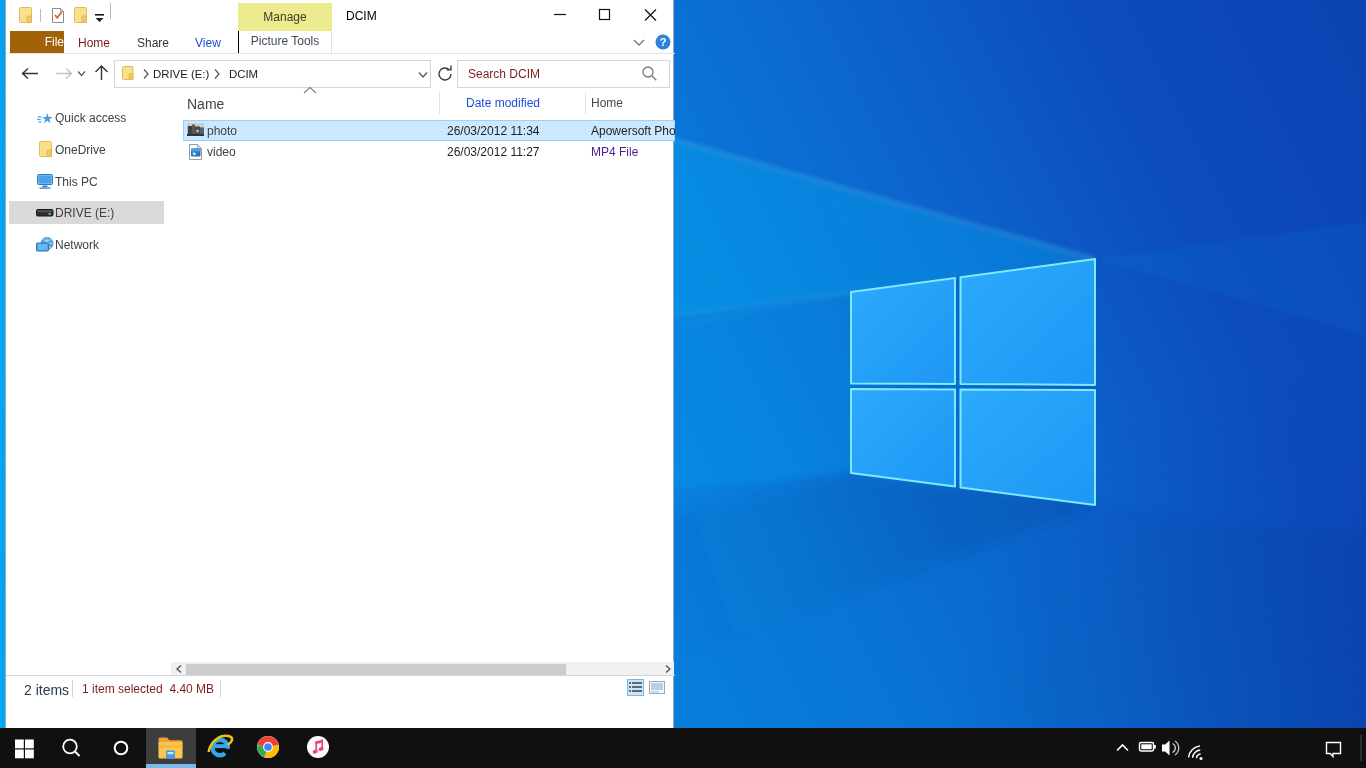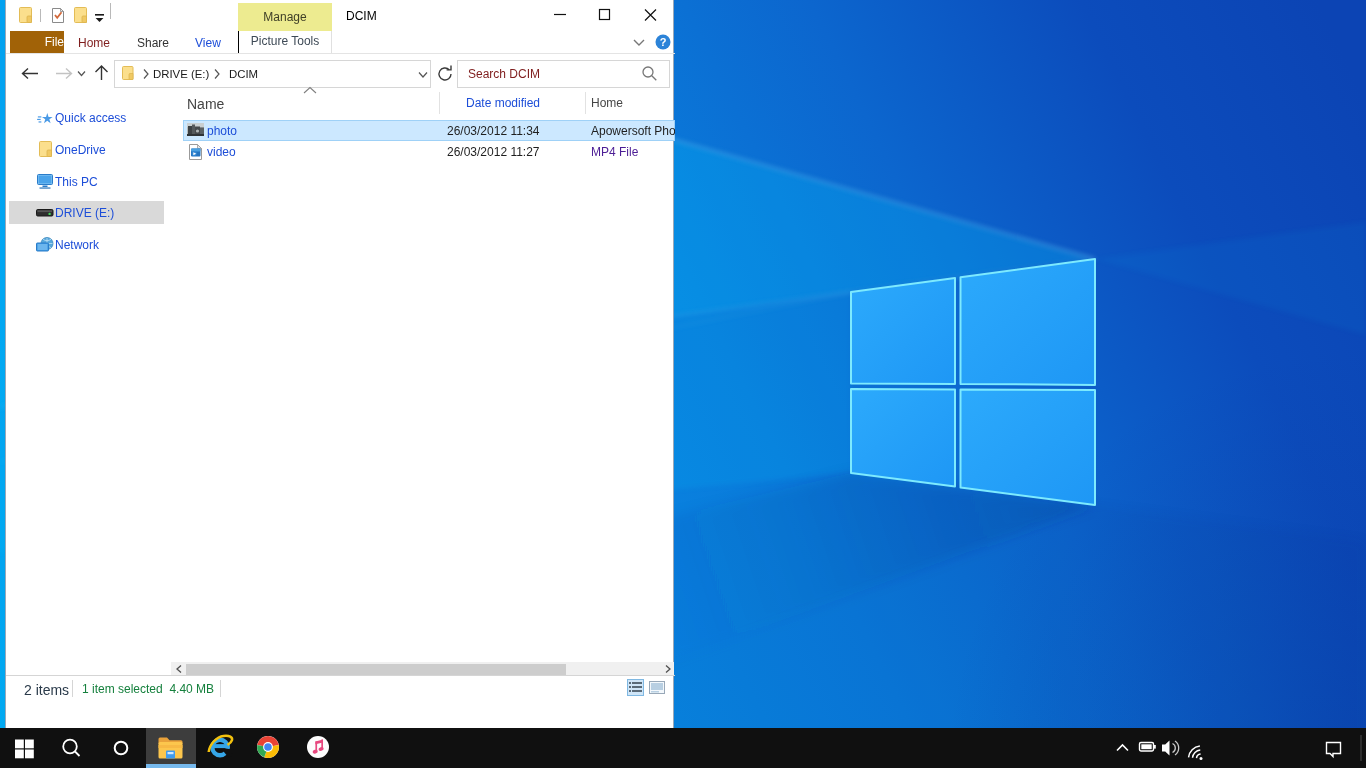--- a/index.html
+++ b/index.html
@@ -1,21 +1,21 @@
 <!DOCTYPE html>
 <html><head><meta charset="utf-8">
 <style>
 html,body{margin:0;padding:0;width:1366px;height:768px;overflow:hidden;
  font-family:"Liberation Sans",sans-serif;}
 *{box-sizing:border-box;}
 #desk{position:absolute;left:0;top:0;width:1366px;height:768px;}
 #win{position:absolute;left:5px;top:0;width:669px;height:735px;background:#fff;
  border:1px solid #99a8b9;border-top:none;}
 .abs{position:absolute;}
-.t12{font-size:12px;color:#1d4ed8;}
+.t12{font-size:12px;color:#404040;}
 </style></head>
 <body>
 <svg id="desk" width="1366" height="768" viewBox="0 0 1366 768">
  <defs>
   <linearGradient id="bg" x1="0" y1="768" x2="1366" y2="100" gradientUnits="userSpaceOnUse">
    <stop offset="0" stop-color="#00aaf2"></stop>
    <stop offset="0.18" stop-color="#0498ec"></stop>
    <stop offset="0.38" stop-color="#0888e4"></stop>
    <stop offset="0.55" stop-color="#0a7ada"></stop>
    <stop offset="0.70" stop-color="#0c66ce"></stop>
@@ -222,21 +222,21 @@
  <div class="abs" style="left:165px;top:662px;width:503px;height:14px;background:#f0f0f0"></div>
  <div class="abs" style="left:180px;top:663.5px;width:380px;height:11px;background:#cdcdcd"></div>
  <svg class="abs" style="left:167px;top:663px" width="501" height="12" viewBox="0 0 501 12">
   <path d="M8,2.5 L4,6 8,9.5" fill="none" stroke="#505050" stroke-width="1.3"></path>
   <path d="M493,2.5 L497,6 493,9.5" fill="none" stroke="#505050" stroke-width="1.3"></path>
  </svg>
 
  <div class="abs" style="left:0;top:675px;width:669px;height:1px;background:#d5d5d5"></div>
  <div class="abs" style="left:18px;top:682px;font-size:14px;color:#2a3a4a">2 items</div>
  <div class="abs" style="left:66px;top:680px;width:1px;height:17px;background:#d5d5d5"></div>
- <div class="abs" style="left:76px;top:682px;font-size:12px;color:#15803d">1 item selected&nbsp;&nbsp;4.40 MB</div>
+ <div class="abs" style="left:76px;top:682px;font-size:12px;color:#7f1d1d">1 item selected&nbsp;&nbsp;4.40 MB</div>
  <div class="abs" style="left:214px;top:680px;width:1px;height:17px;background:#d5d5d5"></div>
  <div class="abs" style="left:621px;top:679px;width:17px;height:17px;background:#cfe5f7;border:1px solid #7fb8e2"></div>
  <svg class="abs" style="left:623px;top:681px" width="13" height="13" viewBox="0 0 13 13">
   <g fill="#5a6a78">
    <rect x="0" y="1" width="2" height="2"></rect>
         <rect x="3" y="1" width="10" height="2"></rect>
    <rect x="0" y="5" width="2" height="2"></rect>
         <rect x="3" y="5" width="10" height="2"></rect>
    <rect x="0" y="9" width="2" height="2"></rect>
         <rect x="3" y="9" width="10" height="2"></rect>

